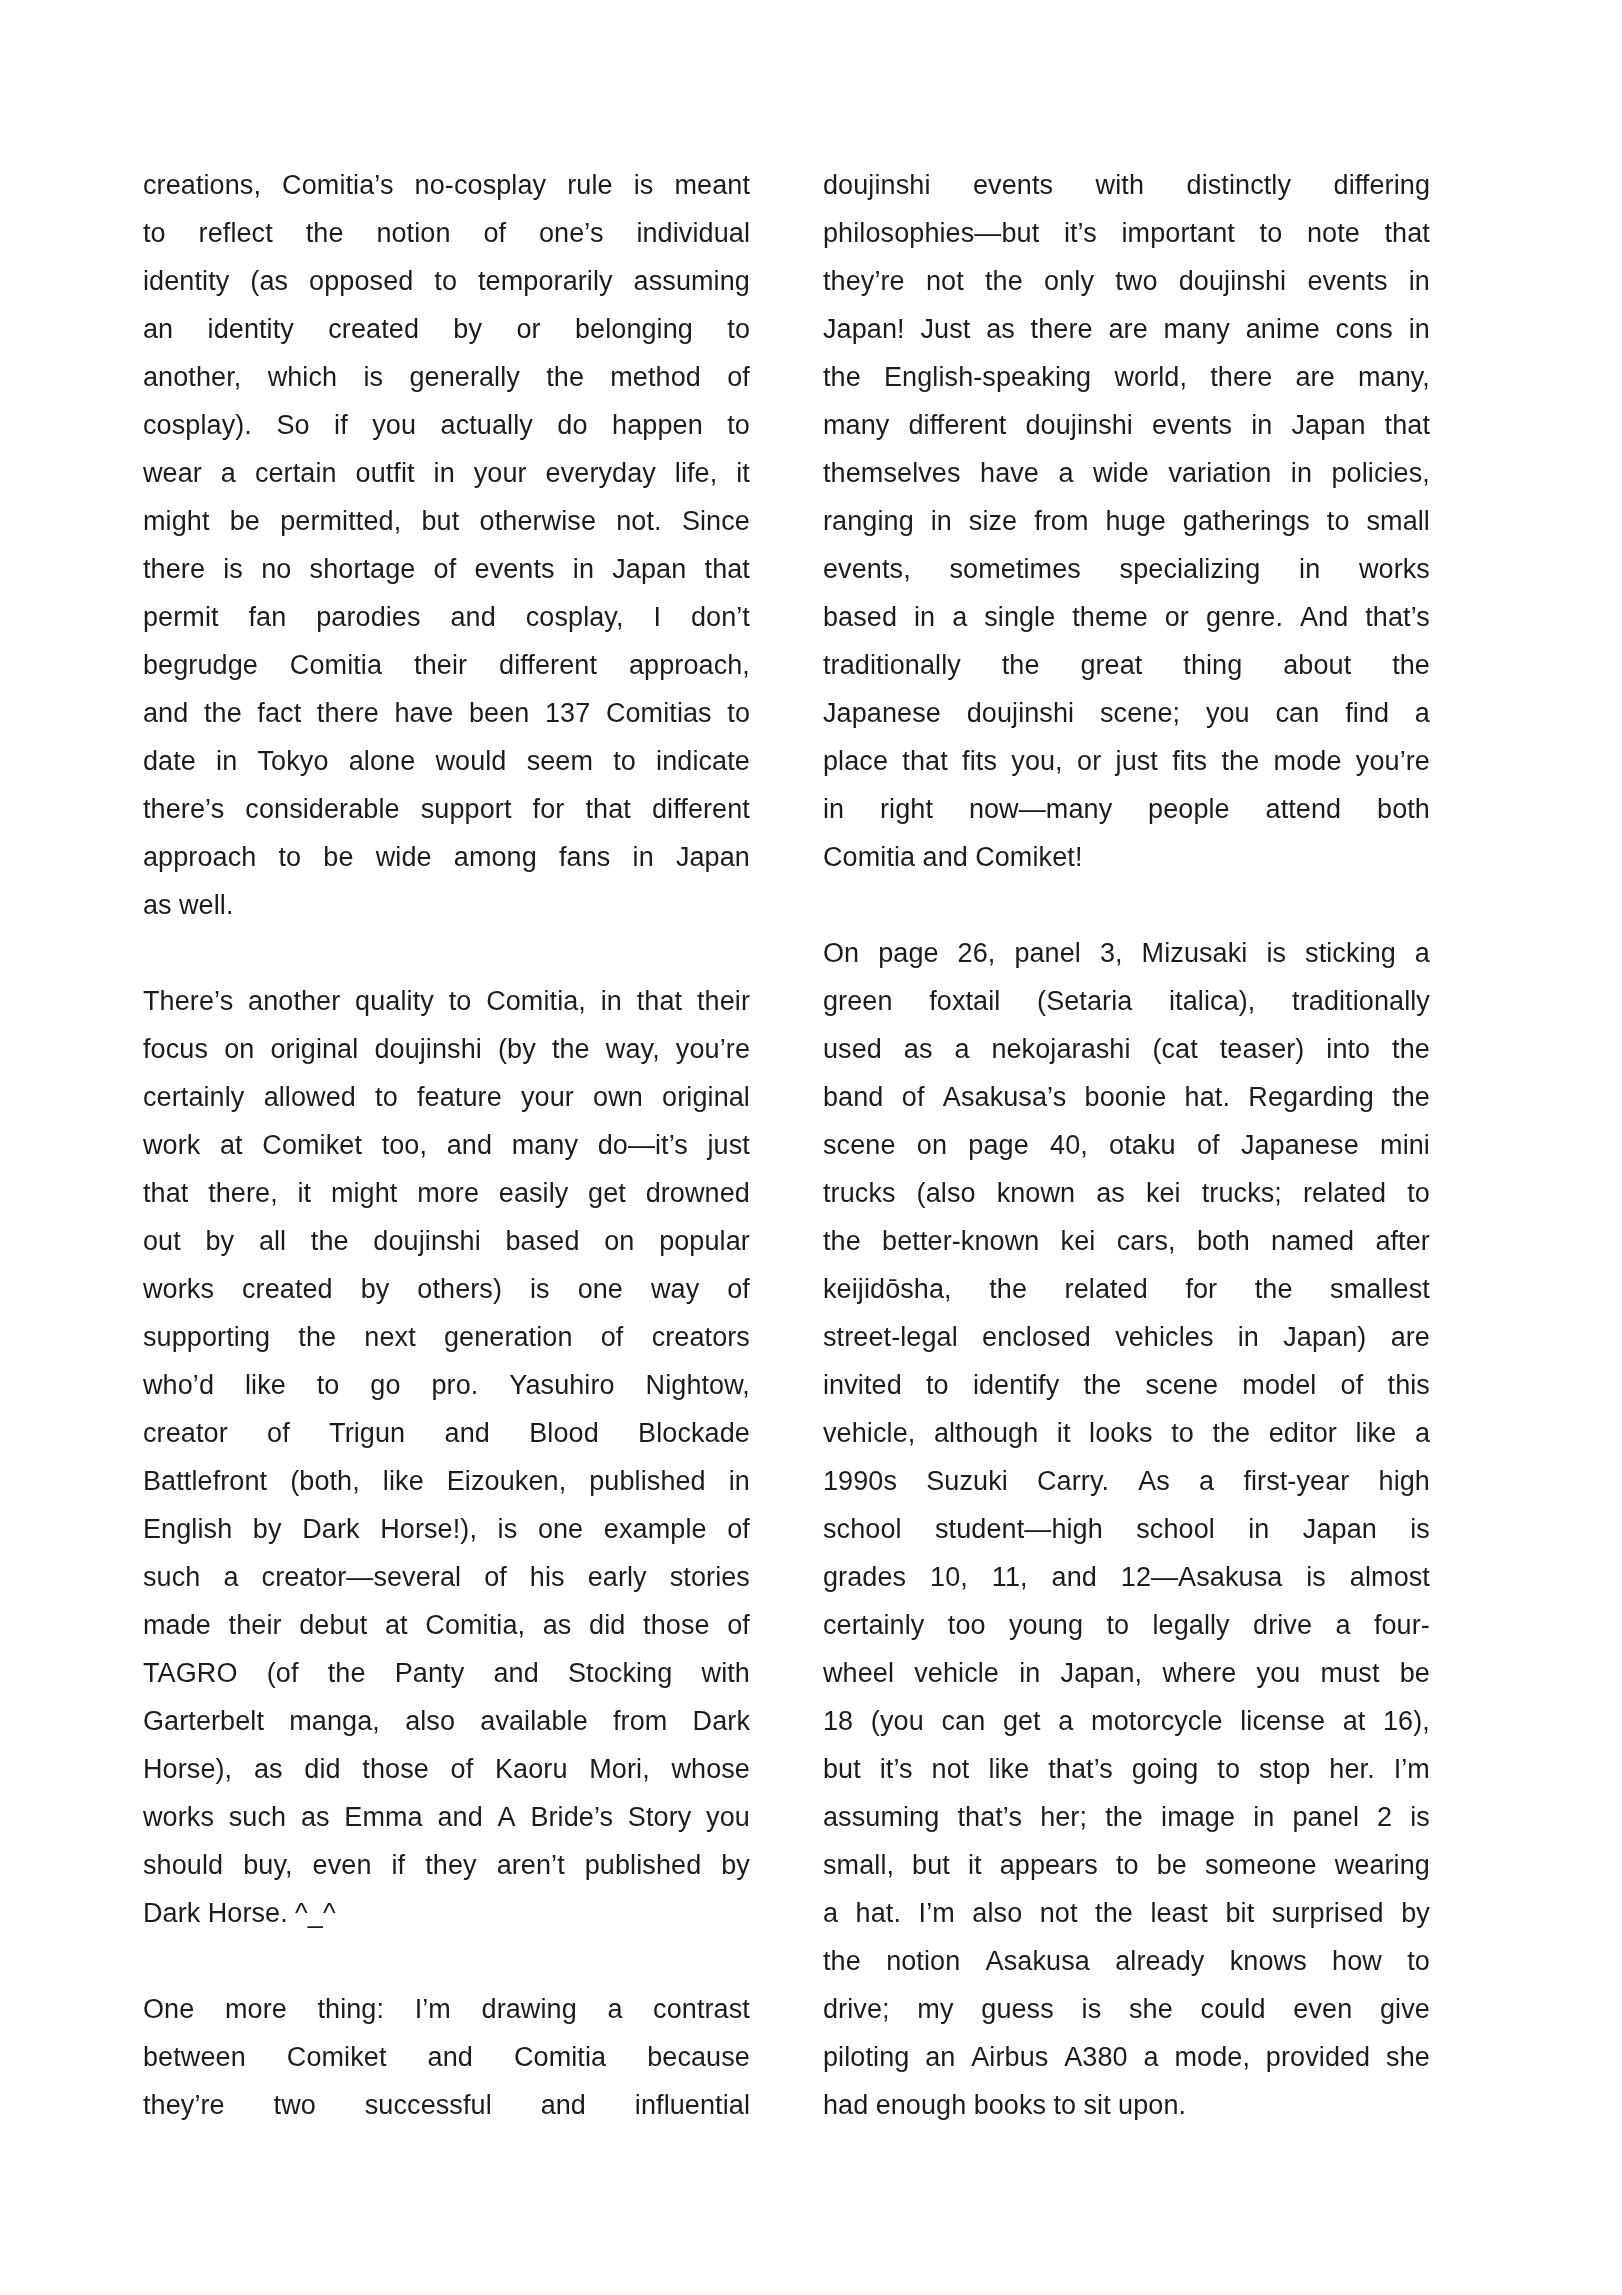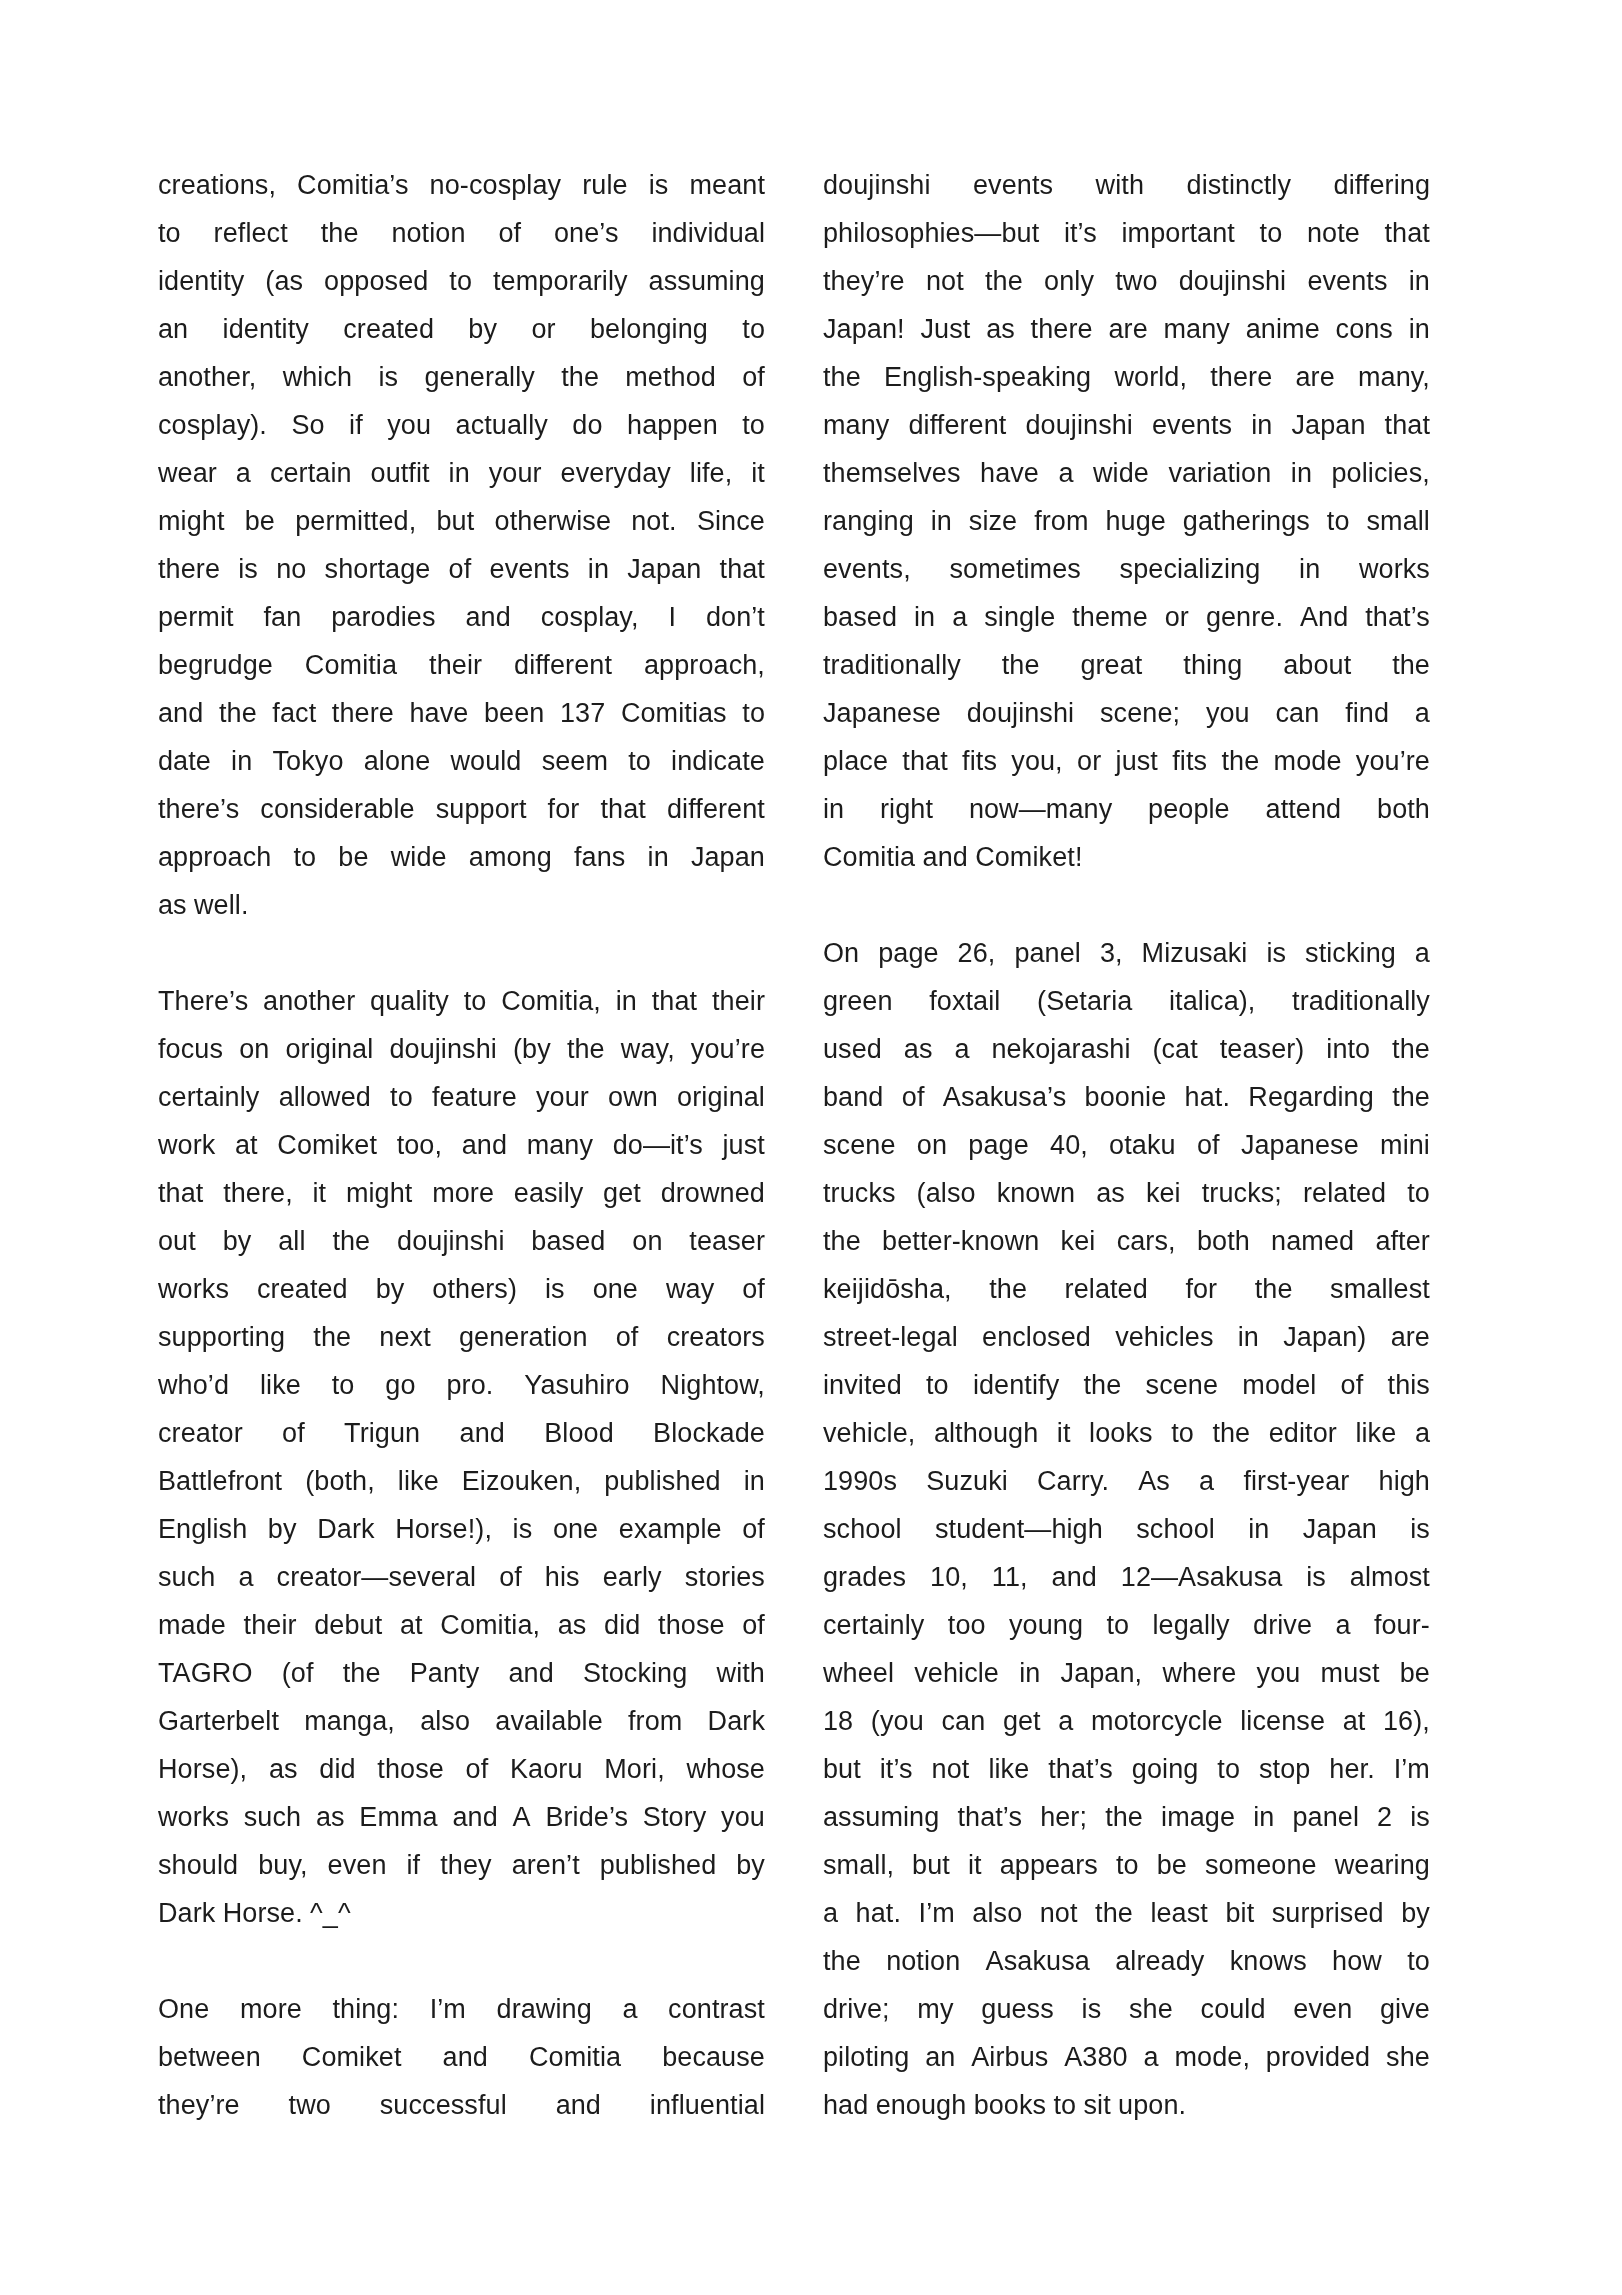--- a/index.html
+++ b/index.html
@@ -20,21 +20,21 @@
     left: 0; top: 0;
     width: 1623px;
     height: 2295px;
     background: #ffffff;
   }
   .column {
     position: absolute;
     top: 161px;
     width: 607px;
   }
-  .col-left { left: 158px; }
+  .col-left { left: 143px; }
   .col-right { left: 823px; }
   .para {
     margin: 0 0 48px 0;
   }
   .line {
     display: block;
     height: 48px;
     line-height: 48px;
     font-size: 27px;
     text-align: justify;
@@ -260,21 +260,21 @@
           <span class="w"><span class="w">drowned</span></span>
         </div>
         <div class="jl line">
           <span class="w"><span class="w">out</span></span>
           <span class="w"><span class="w">by</span></span>
           <span class="w"><span class="w">all</span></span>
           <span class="w"><span class="w">the</span></span>
           <span class="w"><span class="w">doujinshi</span></span>
           <span class="w"><span class="w">based</span></span>
           <span class="w"><span class="w">on</span></span>
-          <span class="w"><span class="w">teaser</span></span>
+          <span class="w"><span class="w">popular</span></span>
         </div>
         <div class="jl line">
           <span class="w"><span class="w">works</span></span>
           <span class="w"><span class="w">created</span></span>
           <span class="w"><span class="w">by</span></span>
           <span class="w"><span class="w">others)</span></span>
           <span class="w"><span class="w">is</span></span>
           <span class="w"><span class="w">one</span></span>
           <span class="w"><span class="w">way</span></span>
           <span class="w"><span class="w">of</span></span>

